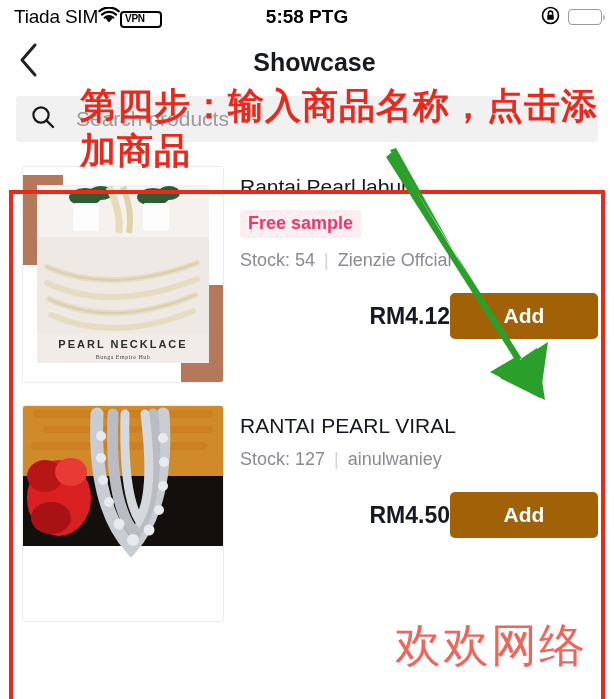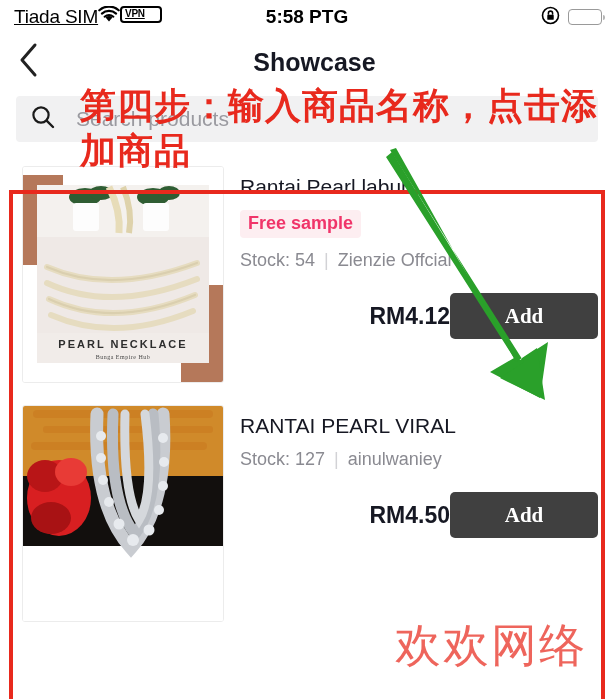--- a/index.html
+++ b/index.html
@@ -19,22 +19,21 @@
   .status-bar {
     height: 34px;
     display: flex;
     align-items: center;
     padding: 0 12px 0 14px;
     background: #ffffff;
     position: relative;
   }
   .sb-left {
     display: flex;
-    align-items: flex-start;
-    text-decoration: underline;
+    align-items: flex-end;
   }
   .sb-carrier {
     font-size: 19px;
     color: #000;
     letter-spacing: -0.2px;
   }
   .wifi-icon { display: block; }
   .vpn-badge {
     border: 2px solid #000;
     border-radius: 4px;
@@ -196,30 +195,30 @@
     align-items: center;
     justify-content: flex-end;
     padding-top: 18px;
   }
   .price {
     font-size: 23px;
     font-weight: bold;
     color: #161823;
   }
   .add-btn {
-    background: #404040;
+    background: #a16207;
     color: #ffffff;
     font-size: 21px;
     font-weight: bold;
     border: none;
     border-radius: 5px;
     width: 148px;
     height: 46px;
     cursor: pointer;
-    font-family: Liberation Serif, serif;
+    font-family: Liberation Sans, sans-serif;
   }
 
   
   .overlay {
     position: absolute;
     inset: 0;
     pointer-events: none;
   }
   .anno-text {
     position: absolute;

